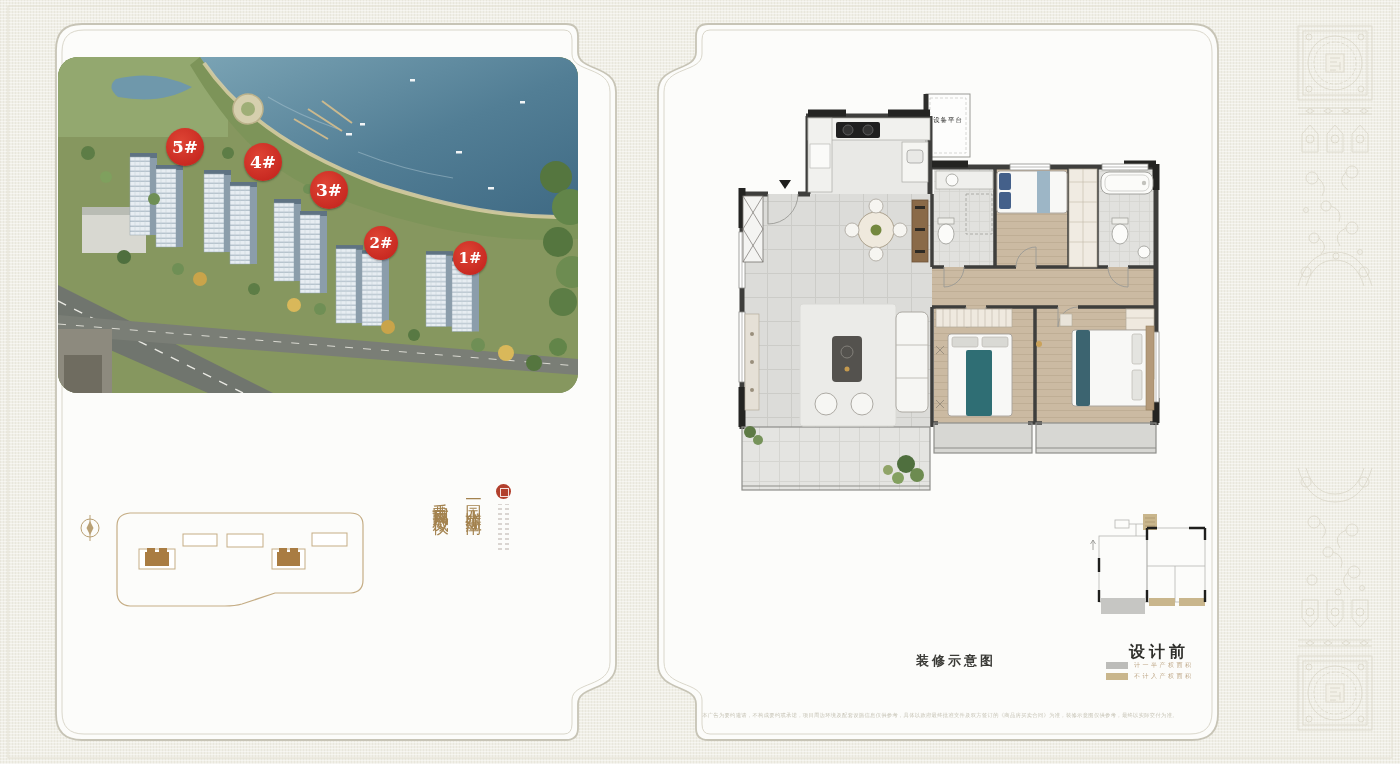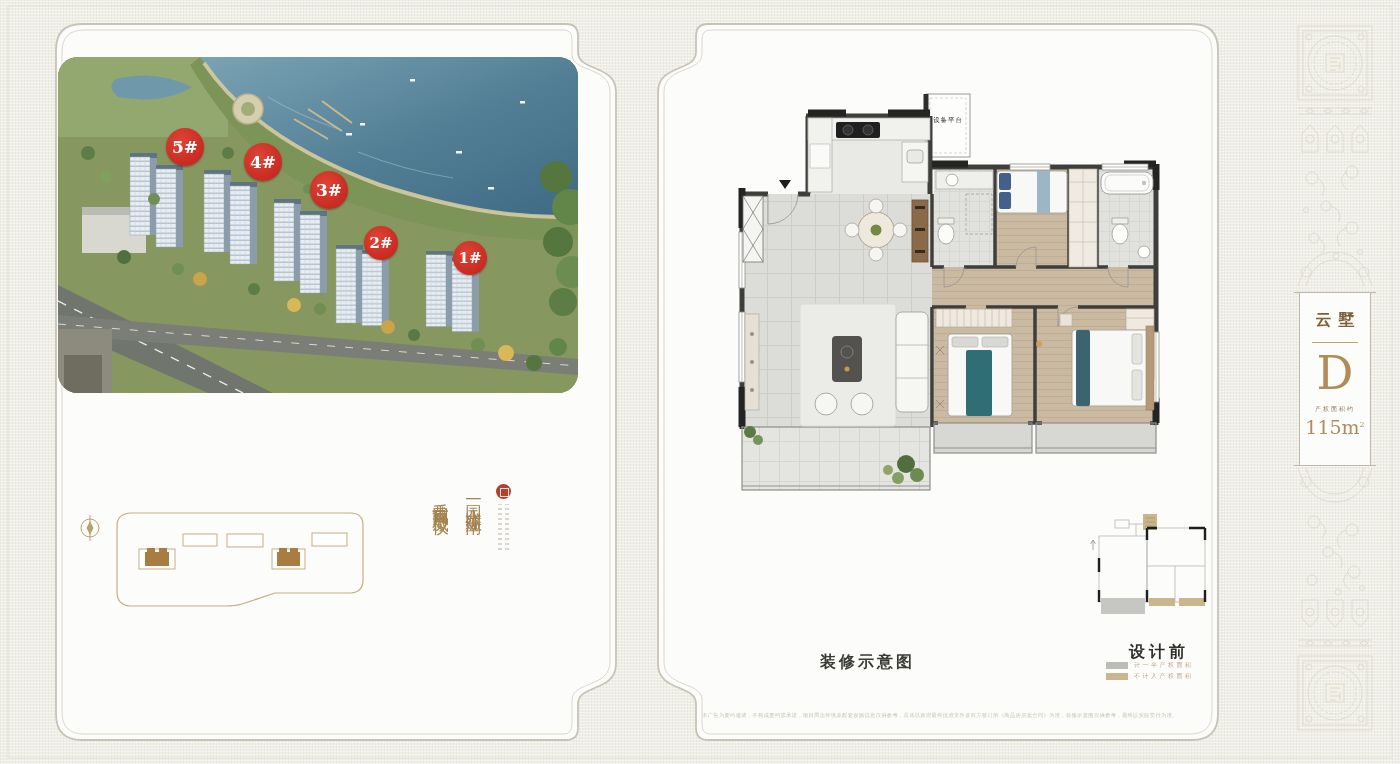--- a/index.html
+++ b/index.html
@@ -32,21 +32,21 @@
   .seal{position:absolute;right:3px;top:8px;width:15px;height:15px;border-radius:50%;
     background:#b2402d;}
   .seal::after{content:"";position:absolute;left:4px;top:4px;width:7px;height:7px;
     border:1px solid rgba(255,255,255,.85);}
   .seal-caption{position:absolute;right:5px;top:28px;width:11px;height:46px;opacity:.35;
     background:repeating-linear-gradient(0deg,#9c8f86 0 2px, rgba(0,0,0,0) 2px 5px);
     -webkit-mask:linear-gradient(90deg,#000 40%, rgba(0,0,0,0) 40% 60%, #000 60%);
     mask:linear-gradient(90deg,#000 40%, rgba(0,0,0,0) 40% 60%, #000 60%);}
 
   
-  .caption{left:820px;top:652px;font-family:Liberation Sans, sans-serif;font-size:16px;
+  .caption{left:916px;top:652px;font-family:Liberation Sans, sans-serif;font-size:13px;
     letter-spacing:3px;color:#3a3a36;font-weight:bold;}
   .keyplan-title{left:1129px;top:642px;font-family:"DejaVu Serif",serif;font-size:16px;
     letter-spacing:4px;color:#2f2f2b;font-weight:bold;}
   .legend{left:1106px;top:660px;}
   .legend-row{display:flex;align-items:center;height:11px;}
   .legend-swatch{width:22px;height:6.5px;margin-right:6px;}
   .legend-label{font-size:6px;letter-spacing:2.5px;color:#bfa888;white-space:nowrap;}
   .disclaimer{left:690px;top:712px;width:500px;text-align:center;font-size:5.3px;
     color:#c6c3b5;letter-spacing:.3px;white-space:nowrap;overflow:hidden;}
 
@@ -502,21 +502,14 @@
       <circle cx="41" cy="233" r="21" stroke-dasharray="3 2"></circle>
       <rect x="32" y="224" width="18" height="18" fill="#f3f1e8"></rect>
       <path d="M36,228 h10 M36,232 h7 M36,236 h10 M36,240 h6 M46,232 v8" stroke-width="1"></path>
       <circle cx="15" cy="207" r="3"></circle>
         <circle cx="67" cy="207" r="3"></circle>
         <circle cx="15" cy="259" r="3"></circle>
         <circle cx="67" cy="259" r="3"></circle>
     </g>
   </svg>
 
-  <div class="abs unit-card">
-    <div class="uc-series">云墅</div>
-    <div class="uc-divider"></div>
-    <div class="uc-unit">D</div>
-    <div class="uc-area-prefix">产权面积约</div>
-    <div class="uc-area"><span>115</span><span>m</span><sup>2</sup></div>
-  </div>
 
 </div>
 
 </body></html>

